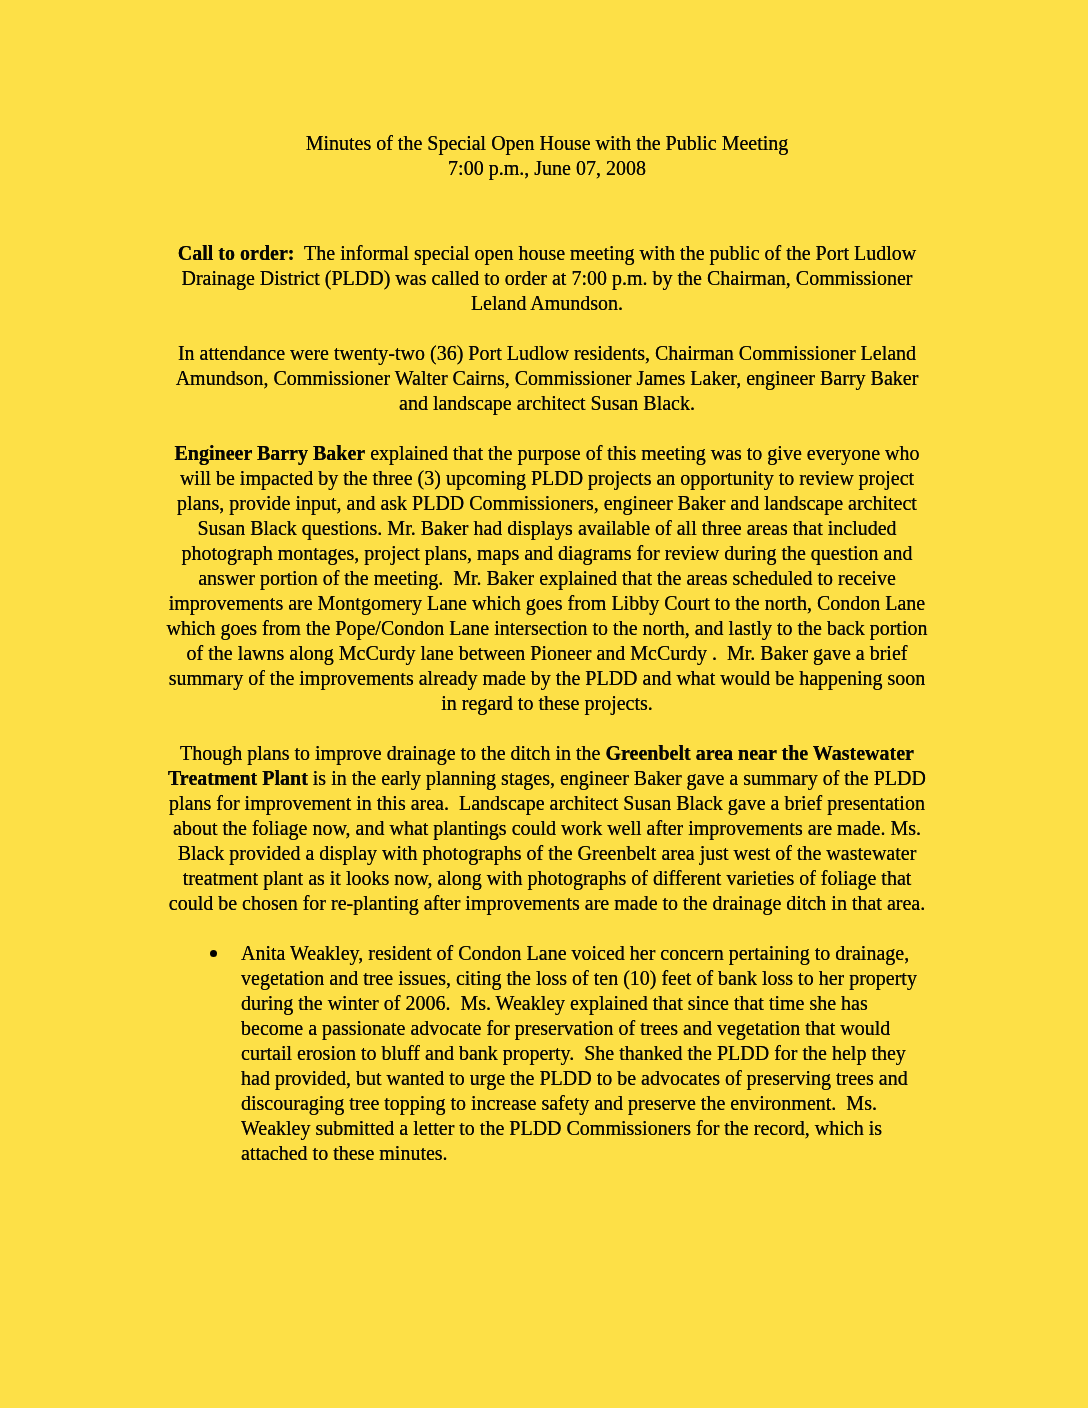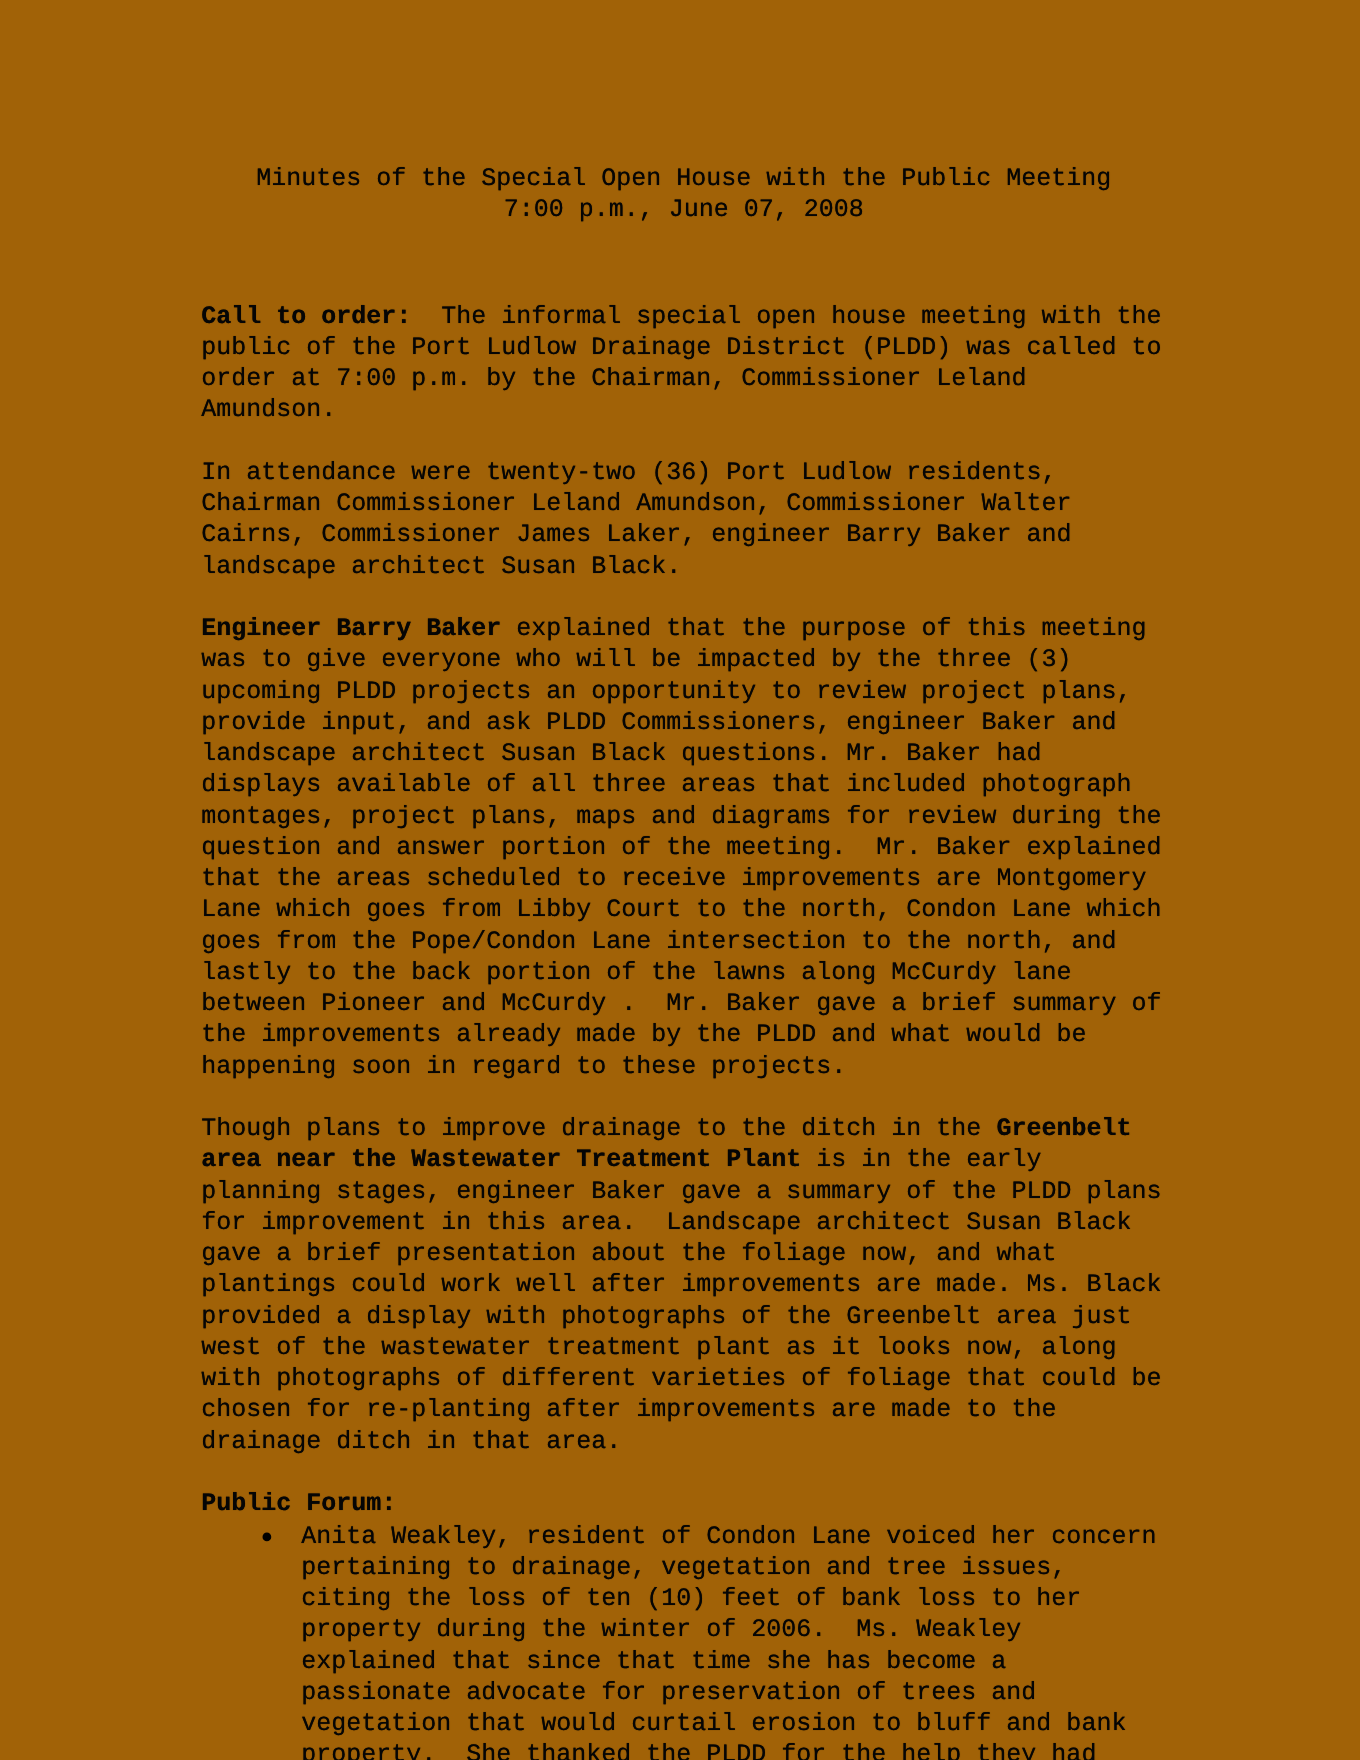--- a/index.html
+++ b/index.html
@@ -5,37 +5,37 @@
   html, body {
     margin: 0;
     padding: 0;
     background: #ffffff;
   }
   .page {
     position: relative;
     width: 1088px;
     height: 1408px;
     box-sizing: border-box;
-    background: #a16207;
+    background: #fde047;
     color: #050505;
-    font-family: Liberation Mono, monospace;
+    font-family: Liberation Serif, serif;
     font-size: 20px;
     line-height: 25px;
     padding: 131px 155px 0 161px;
     overflow: hidden;
     text-shadow: 0 0 0.6px rgba(0,0,0,0.85);
   }
   .title-block {
     text-align: center;
     margin: 0 0 60px 0;
   }
   .title-line { margin: 0; }
   .para {
     margin: 0 0 25px 0;
-    text-align: left;
+    text-align: center;
   }
   .para b, .title-line b, .heading b { font-weight: bold; }
   .para.heading { margin-bottom: 0; }
   ul.bullets {
     margin: 1px;
     padding: 0 0 0 79px;
     list-style: none;
   }
   li.bullet {
     position: relative;
@@ -64,19 +64,18 @@
 
   <p class="para"><b>Call to order:</b><span>&nbsp; The informal special open house meeting with the public of the Port Ludlow Drainage District (PLDD) was called to order at 7:00 p.m. by the Chairman, Commissioner Leland Amundson.</span></p>
 
   <p class="para"><span>In attendance were twenty-two (36) Port Ludlow residents, Chairman Commissioner Leland Amundson, Commissioner Walter Cairns, Commissioner James Laker, engineer Barry Baker and landscape architect Susan Black.</span></p>
 
   <p class="para"><b>Engineer Barry Baker</b><span> explained that the purpose of this meeting was to give everyone who will be impacted by the three (3) upcoming PLDD projects an opportunity to review project plans, provide input, and ask PLDD Commissioners, engineer Baker and landscape architect Susan Black questions. Mr. Baker had displays available of all three areas that included photograph montages, project plans, maps and diagrams for review during the question and answer portion of the meeting.&nbsp; Mr. Baker explained that the areas scheduled to receive improvements are Montgomery Lane which goes from Libby Court to the north, Condon Lane which goes from the Pope/Condon Lane intersection to the north, and lastly to the back portion of the lawns along McCurdy lane between Pioneer and McCurdy .&nbsp; Mr. Baker gave a brief summary of the improvements already made by the PLDD and what would be happening soon in regard to these projects.</span></p>
 
   <p class="para"><span>Though plans to improve drainage to the ditch in the </span><b>Greenbelt area near the Wastewater Treatment Plant</b><span> is in the early planning stages, engineer Baker gave a summary of the PLDD plans for improvement in this area.&nbsp; Landscape architect Susan Black gave a brief presentation about the foliage now, and what plantings could work well after improvements are made. Ms. Black provided a display with photographs of the Greenbelt area just west of the wastewater treatment plant as it looks now, along with photographs of different varieties of foliage that could be chosen for re-planting after improvements are made to the drainage ditch in that area.</span></p>
 
 
-  <p class="para heading"><b>Public Forum:</b></p>
 
   <ul class="bullets">
     <li class="bullet"><span>Anita Weakley, resident of Condon Lane voiced her concern pertaining to drainage, vegetation and tree issues, citing the loss of ten (10) feet of bank loss to her property during the winter of 2006.&nbsp; Ms. Weakley explained that since that time she has become a passionate advocate for preservation of trees and vegetation that would curtail erosion to bluff and bank property.&nbsp; She thanked the PLDD for the help they had provided, but wanted to urge the PLDD to be advocates of preserving trees and discouraging tree topping to increase safety and preserve the environment.&nbsp; Ms. Weakley submitted a letter to the PLDD Commissioners for the record, which is attached to these minutes.</span></li>
   </ul>
 
 </div>
 
 </body></html>

